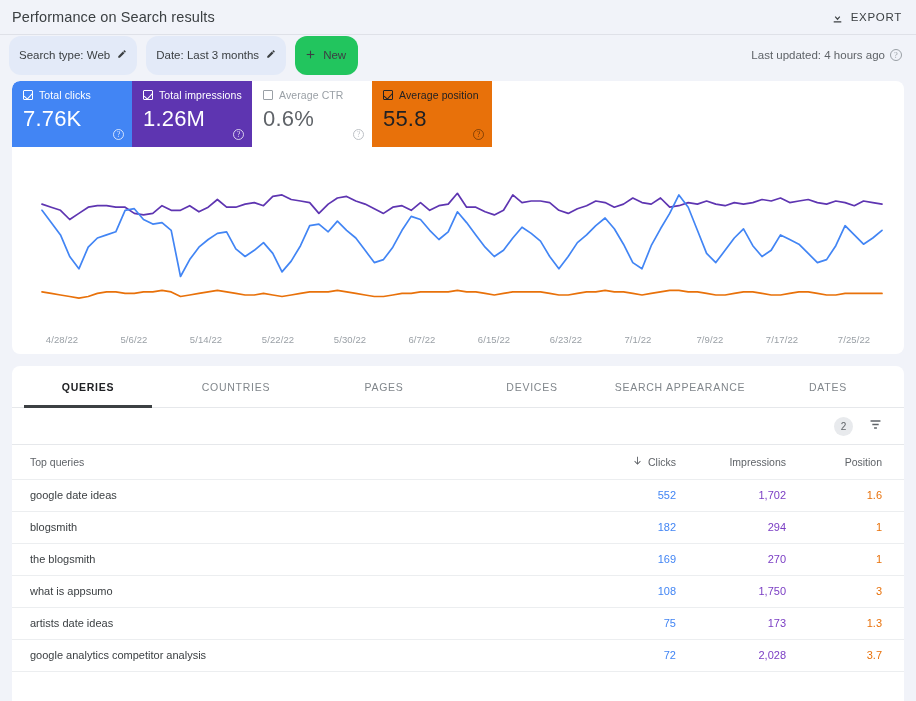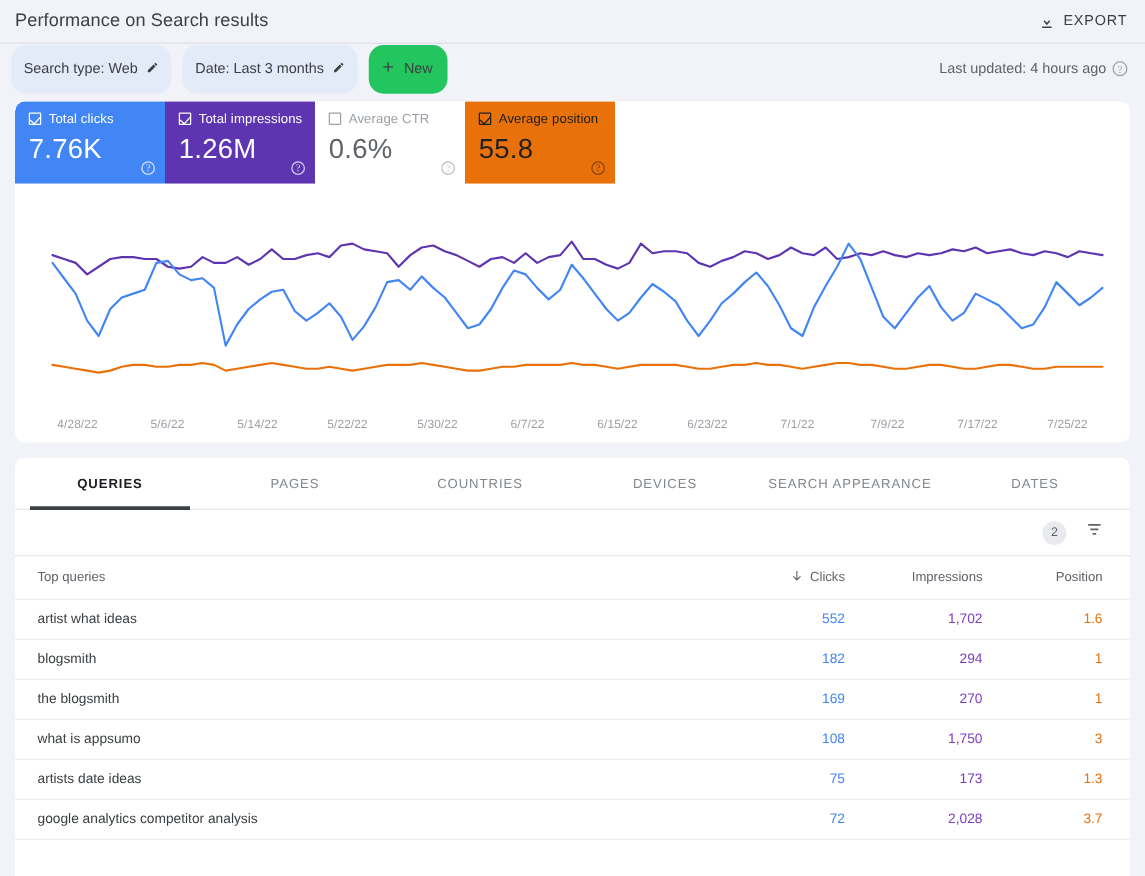--- a/index.html
+++ b/index.html
@@ -273,22 +273,22 @@
       <span>7/9/22</span>
       <span>7/17/22</span>
       <span>7/25/22</span>
     </div>
 </div>
 
 <div class="card table-card">
 
   <div class="tabs" id="tabs">
       <div class="tab active">QUERIES</div>
+      <div class="tab">COUNTRIES</div>
       <div class="tab">PAGES</div>
-      <div class="tab">COUNTRIES</div>
       <div class="tab">DEVICES</div>
       <div class="tab">SEARCH APPEARANCE</div>
       <div class="tab">DATES</div>
     </div>
 
   <div class="toolrow">
     <span class="badge">2</span>
     <span class="filter-icon">
       <svg width="17" height="17" viewBox="0 0 24 24">
           <path fill="#5f6368" d="M5 6h14v2H5zM7.5 11h9v2h-9zM10 16h4v2h-4z"></path>
@@ -309,21 +309,21 @@
             </span>
             <span>Clicks</span>
           </span>
         </th>
         <th class="c-impr">Impressions</th>
         <th class="c-pos">Position</th>
       </tr>
     </thead>
     <tbody id="tbody">
         <tr>
-          <td class="c-query">artist what ideas</td>
+          <td class="c-query">google date ideas</td>
           <td class="c-clicks v-clicks">552</td>
           <td class="c-impr v-impr">1,702</td>
           <td class="c-pos v-pos">1.6</td>
         </tr>
         <tr>
           <td class="c-query">blogsmith</td>
           <td class="c-clicks v-clicks">182</td>
           <td class="c-impr v-impr">294</td>
           <td class="c-pos v-pos">1</td>
         </tr>

